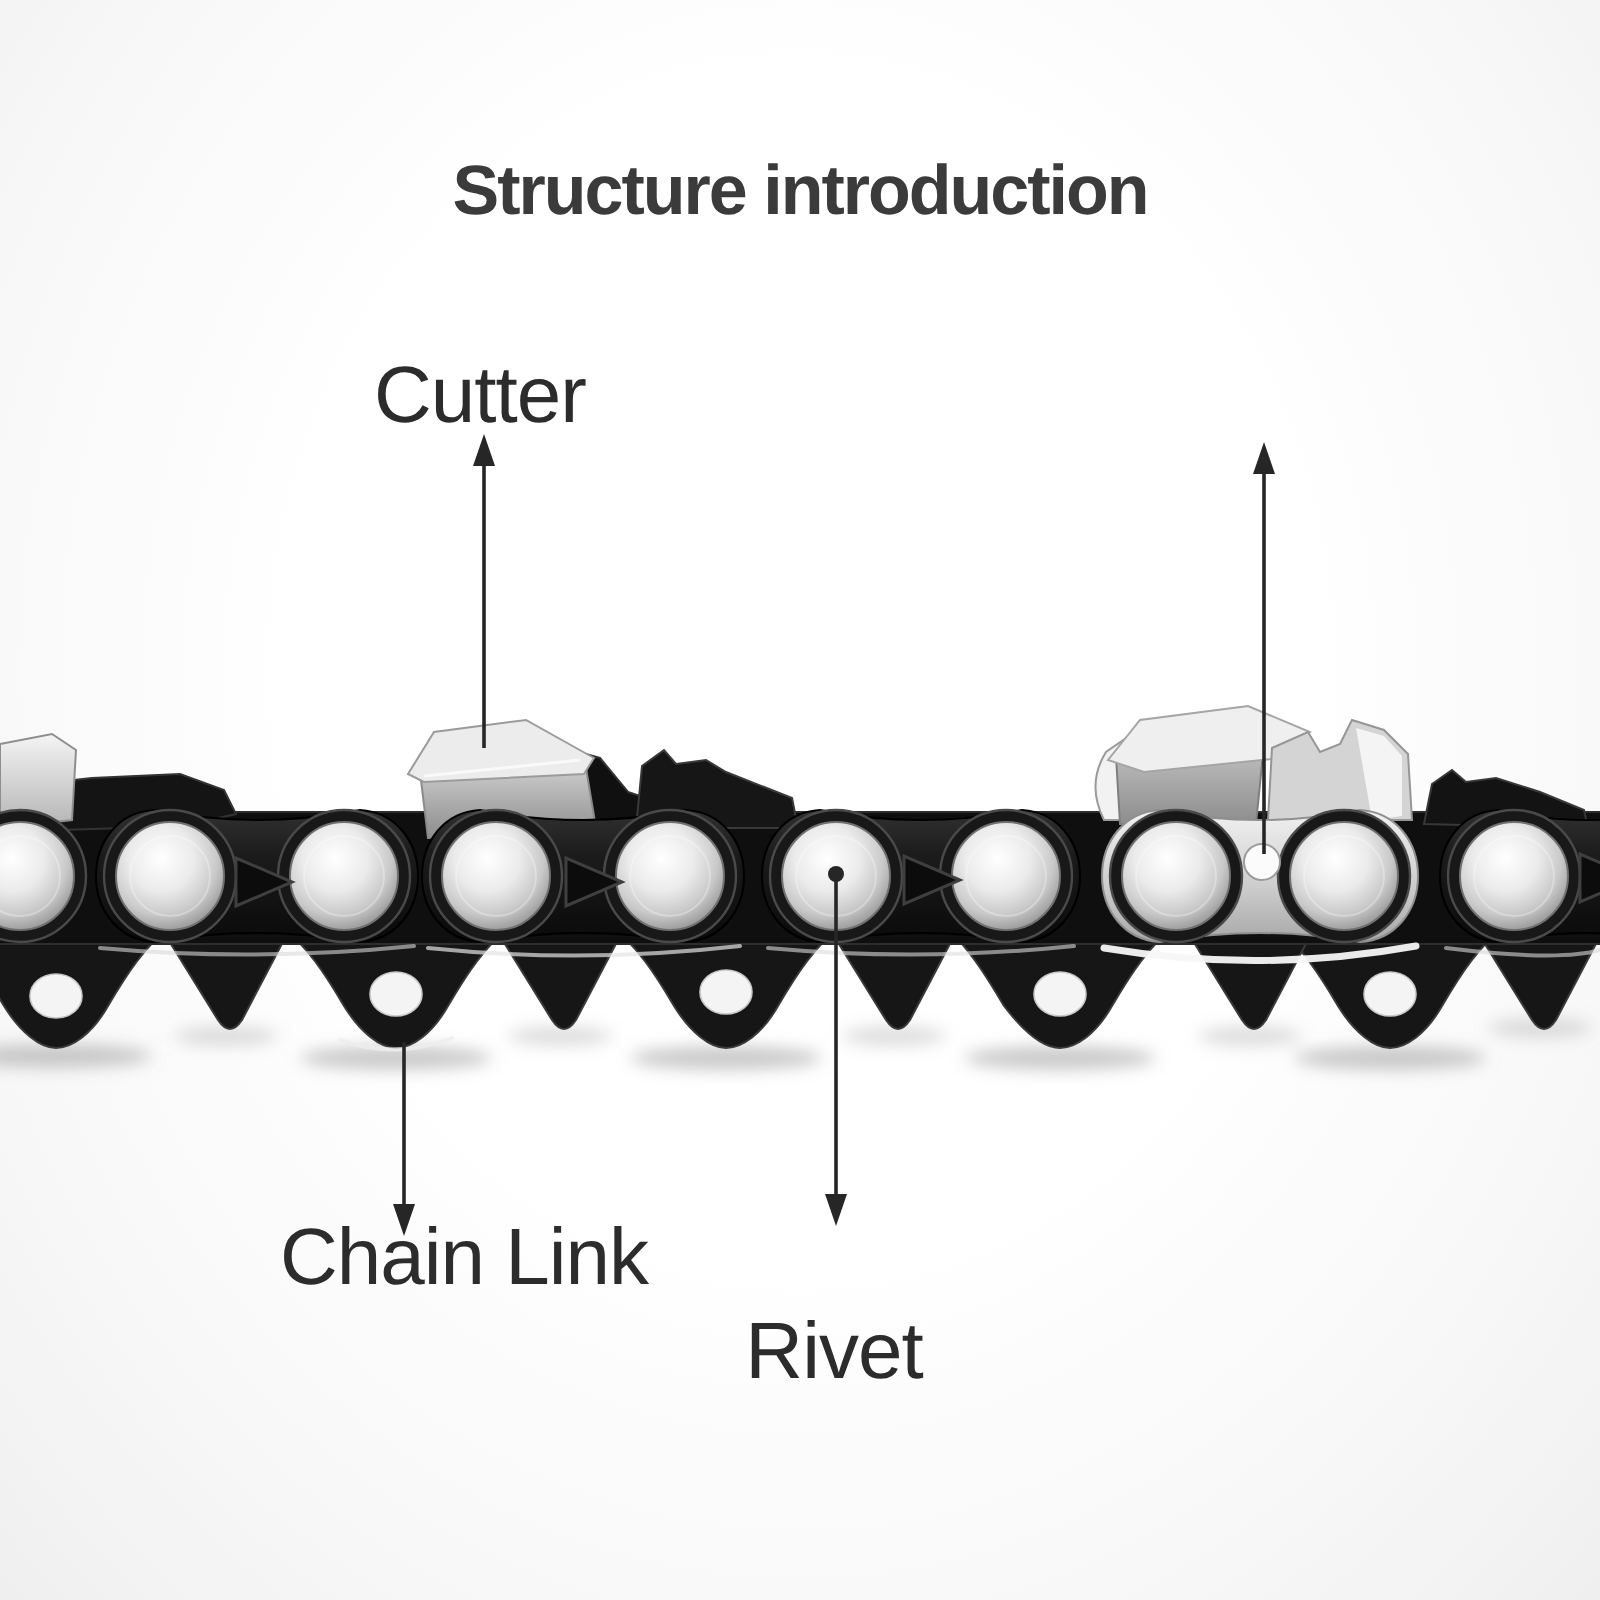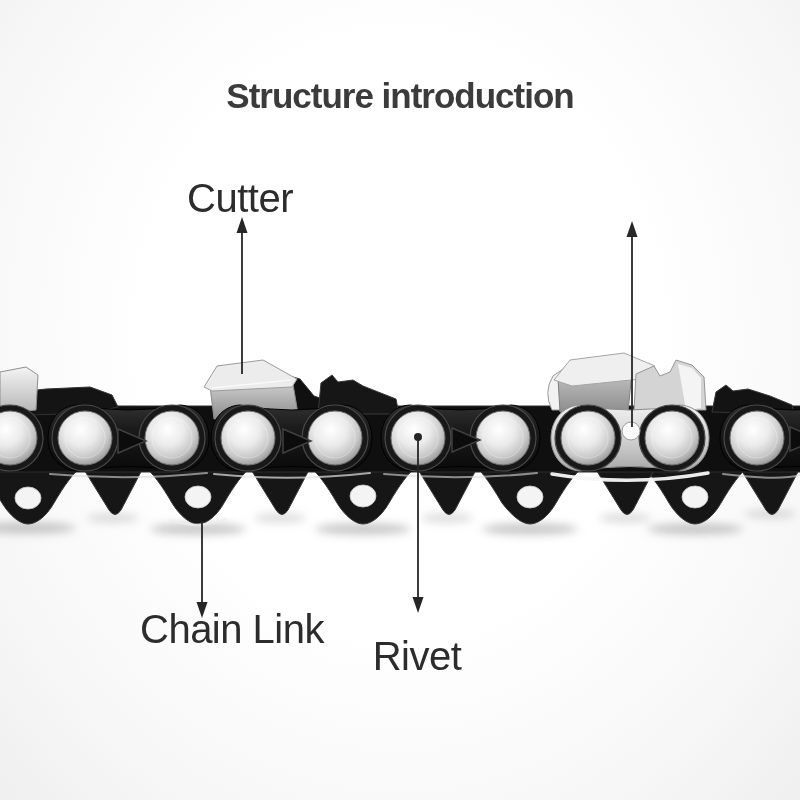--- a/index.html
+++ b/index.html
@@ -25,21 +25,21 @@
     transform:translateX(-50%);
     font-size:40px;
     font-weight:400;
     letter-spacing:-0.5px;
     color:#2c2c2c;
     white-space:nowrap;
   }
   .lbl-cutter{left:240px;top:176px;}
   .lbl-connection-bar{left:636px;top:176px;}
   .lbl-chain-link{left:216px;top:607px;margin-left:16px;}
-  .lbl-rivet{left:417px;top:634px;}
+  .lbl-rivet{left:417px;top:654px;}
   svg.scene{position:absolute;left:0;top:0;}
 </style>
 </head>
 <body>
 
 <div class="stage">
 
   <div class="title">Structure introduction</div>
 
   <svg class="scene" width="800" height="800" viewBox="0 0 800 800">

